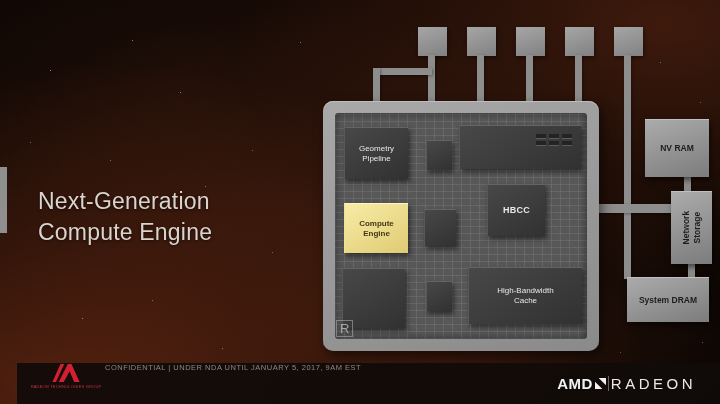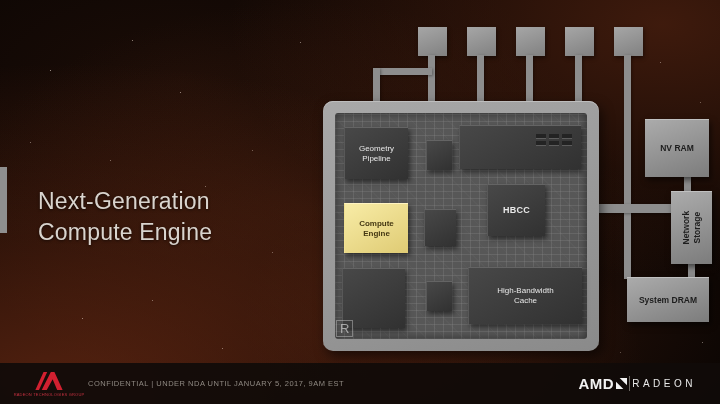--- a/index.html
+++ b/index.html
@@ -65,29 +65,29 @@
     background:linear-gradient(160deg,#a6a6a6,#818181); box-shadow:1px 2px 4px rgba(0,0,0,.45); }
   .lead, .conn{ position:absolute; background:#8d8d8d; box-shadow:1px 1px 3px rgba(0,0,0,.35); }
 
   .ext{ position:absolute; display:flex; align-items:center; justify-content:center;
     text-align:center; color:#1d1d1d; font-weight:700; font-size:8.5px; line-height:1.25;
     background:linear-gradient(160deg,#ababab,#7c7c7c);
     border-top:1px solid #c0c0c0; box-shadow:2px 3px 6px rgba(0,0,0,.55); }
   .rot{ transform:rotate(-90deg); width:64px; text-align:center; }
 
   
-  .footer{ position:absolute; left:0; right:0; bottom:0; height:41px;
-    background:rgba(16,11,9,.92); display:flex; align-items:center; }
+  .footer{ position:absolute; left:17px; right:0; bottom:0; height:41px;
+    background:rgba(16,11,9,.92); display:flex; }
   .rtg{ margin-left:26px; width:46px; display:flex; flex-direction:column; align-items:center; }
   .rtg-caption{ font-size:4px; letter-spacing:.2px; color:#c43140; margin-top:1px; white-space:nowrap; }
   .confidential{ margin-left:16px; color:#8f8982; font-size:7.5px; letter-spacing:.5px; flex:1; }
   .brand{ display:flex; align-items:center; gap:2px; margin-right:24px; }
   .amd-word{ color:#f2f2f2; font-weight:700; font-size:15px; letter-spacing:.5px; }
   .brand-divider{ width:1px; height:15px; background:#6a6560; }
-  .radeon-word{ color:#e9e9e9; font-size:10px; letter-spacing:3.5px; font-weight:400; }
+  .radeon-word{ color:#e9e9e9; font-size:15px; letter-spacing:3.5px; font-weight:400; }
 </style>
 </head>
 <body>
 
 <div class="slide">
   <div class="stars"></div>
   <div class="left-tab"></div>
 
   <h1 class="title"><span>Next-Generation</span><br><span>Compute Engine</span></h1>
 

